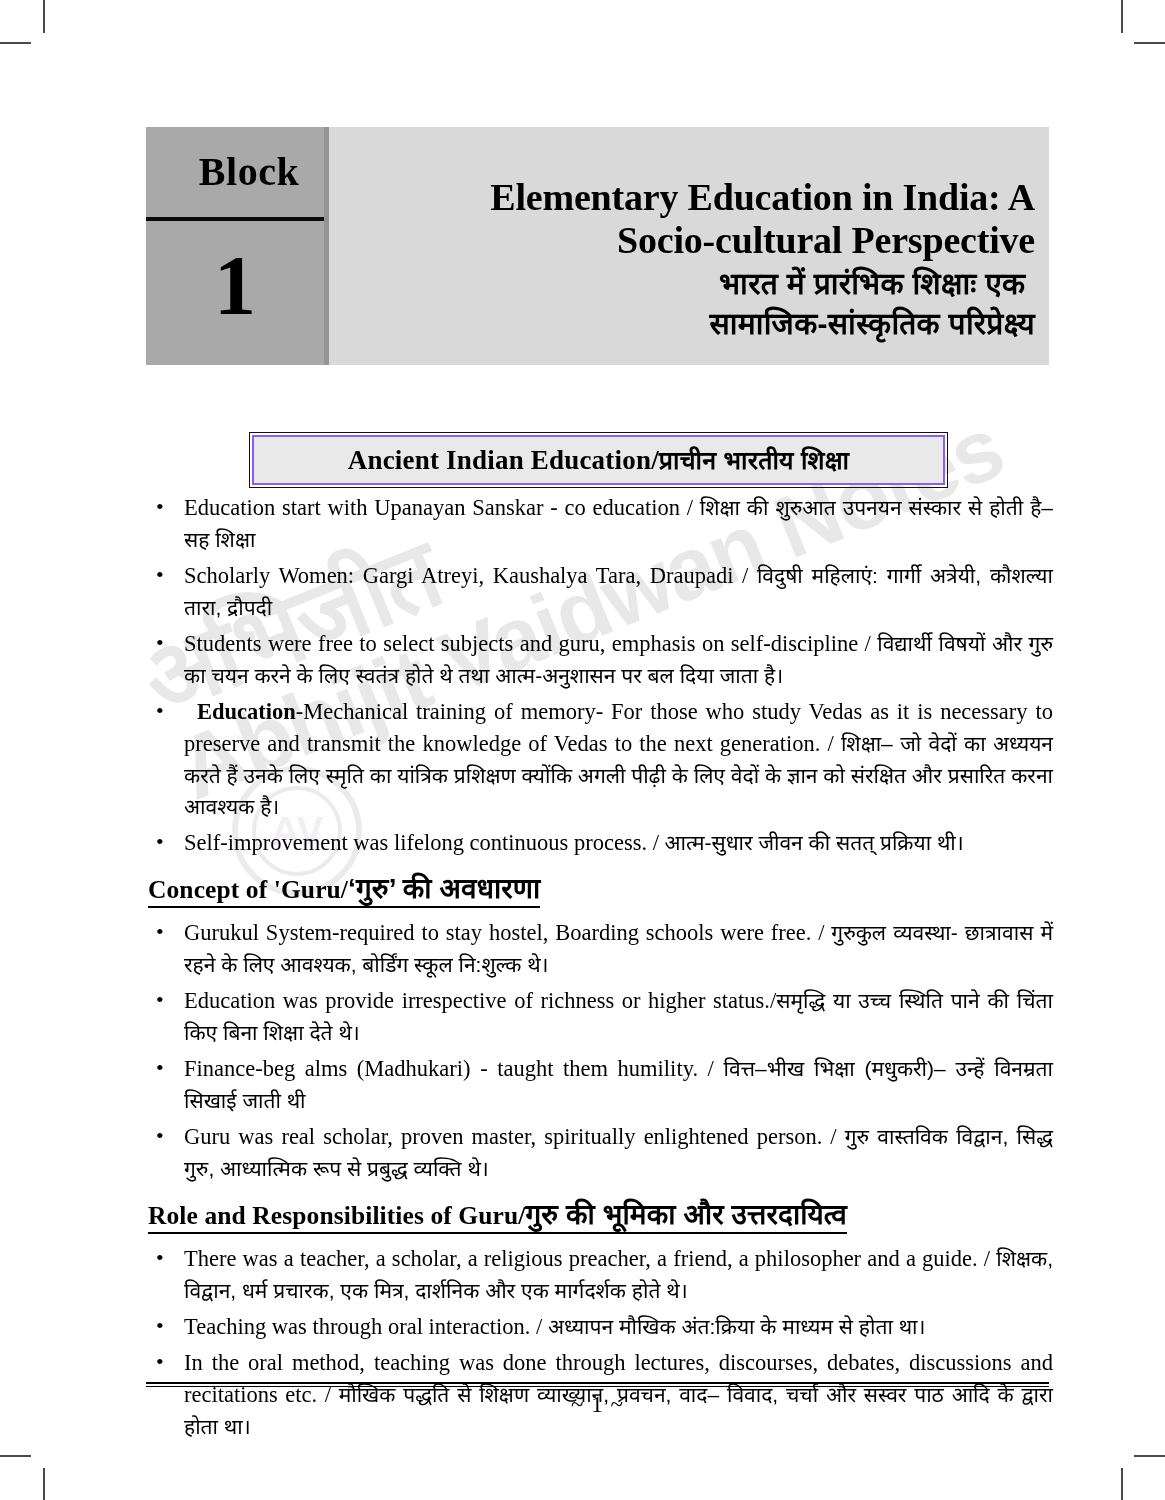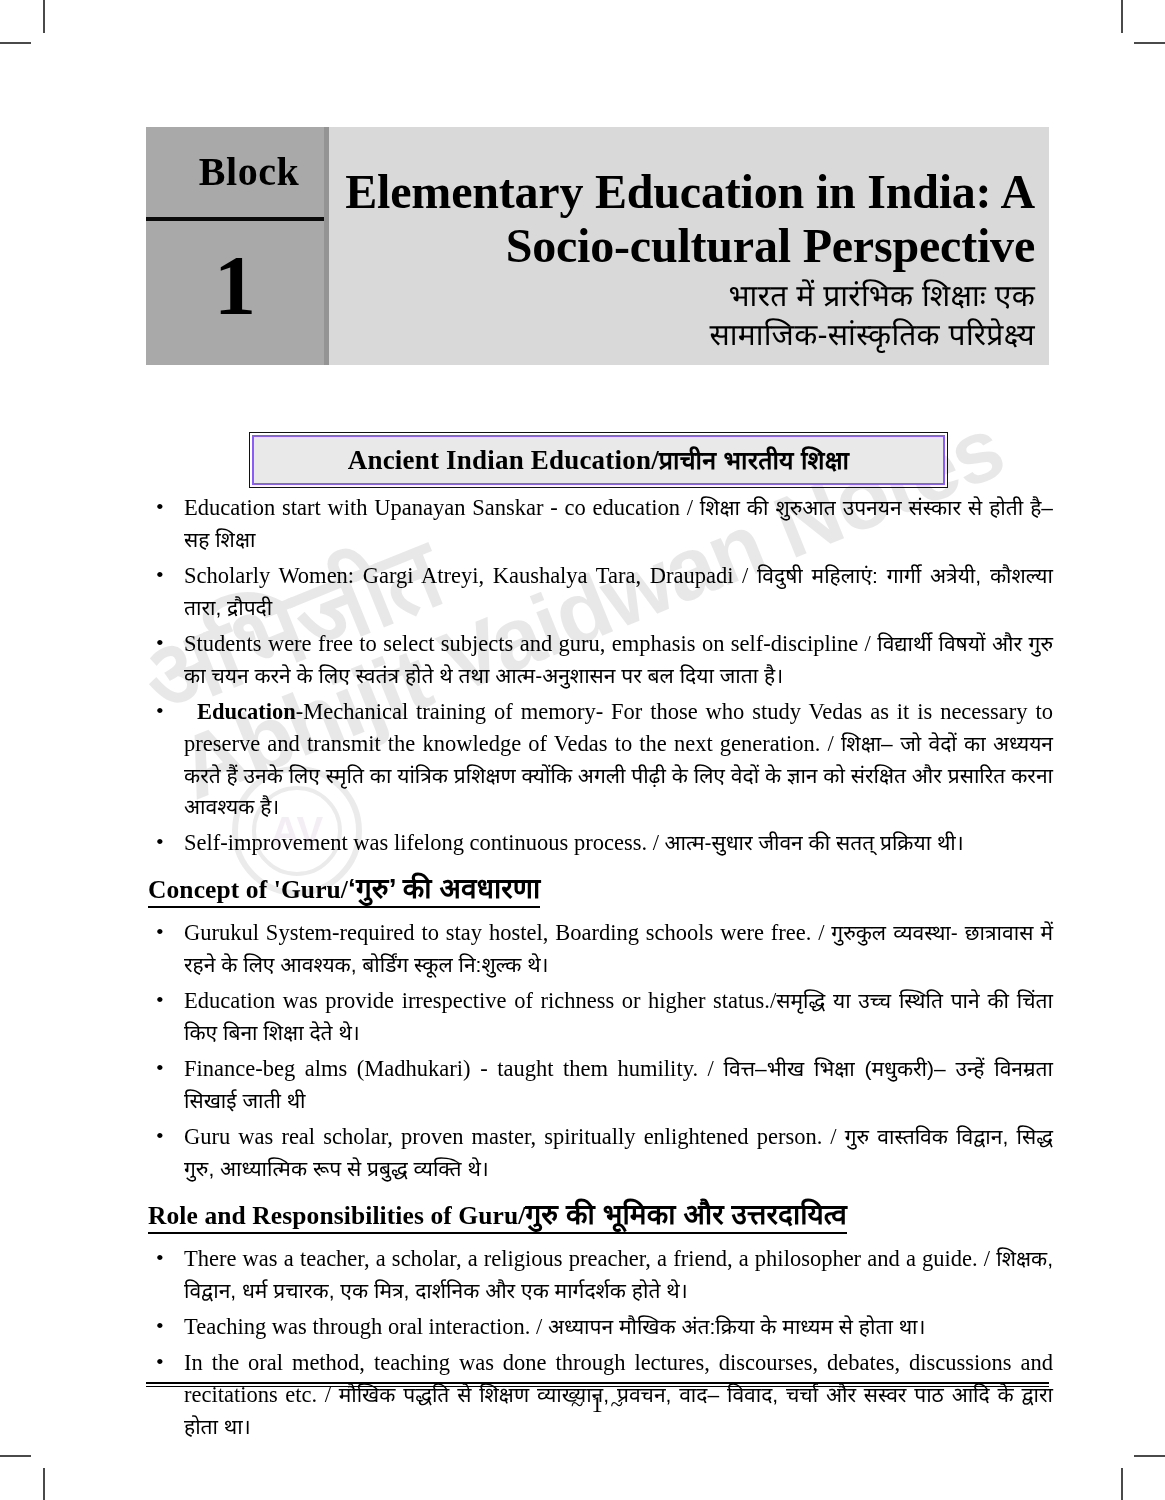--- a/index.html
+++ b/index.html
@@ -141,33 +141,33 @@
     flex: 1 1 auto;
     background: #d9d9d9;
     display: flex;
     flex-direction: column;
     justify-content: center;
     align-items: flex-end;
     padding: 6px 14px 10px 16px;
     box-sizing: border-box;
   }
   .banner-title-en {
-    font-size: 48px;
+    font-size: 38px;
     font-weight: 700;
     line-height: 1.12;
     text-align: right;
     letter-spacing: -0.2px;
     margin-top: 32px;
   }
   .banner-title-hi {
     font-family: "Liberation Sans", "DejaVu Sans", sans-serif;
     font-size: 30px;
-    font-weight: 400;
+    font-weight: 700;
     line-height: 1.32;
-    text-align: right;
+    text-align: center;
     margin-top: 3px;
     letter-spacing: 0.3px;
   }
 
   
   .section-box {
     position: absolute;
     left: 252px;
     top: 435px;
     width: 693px;

